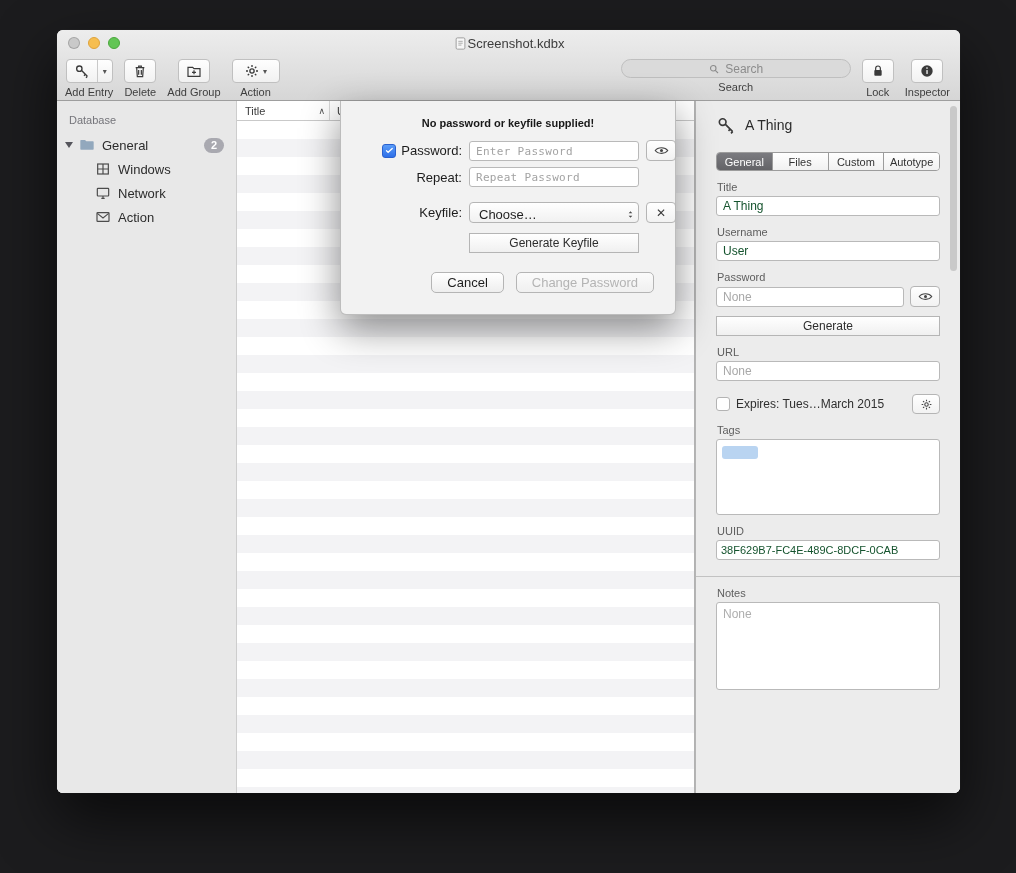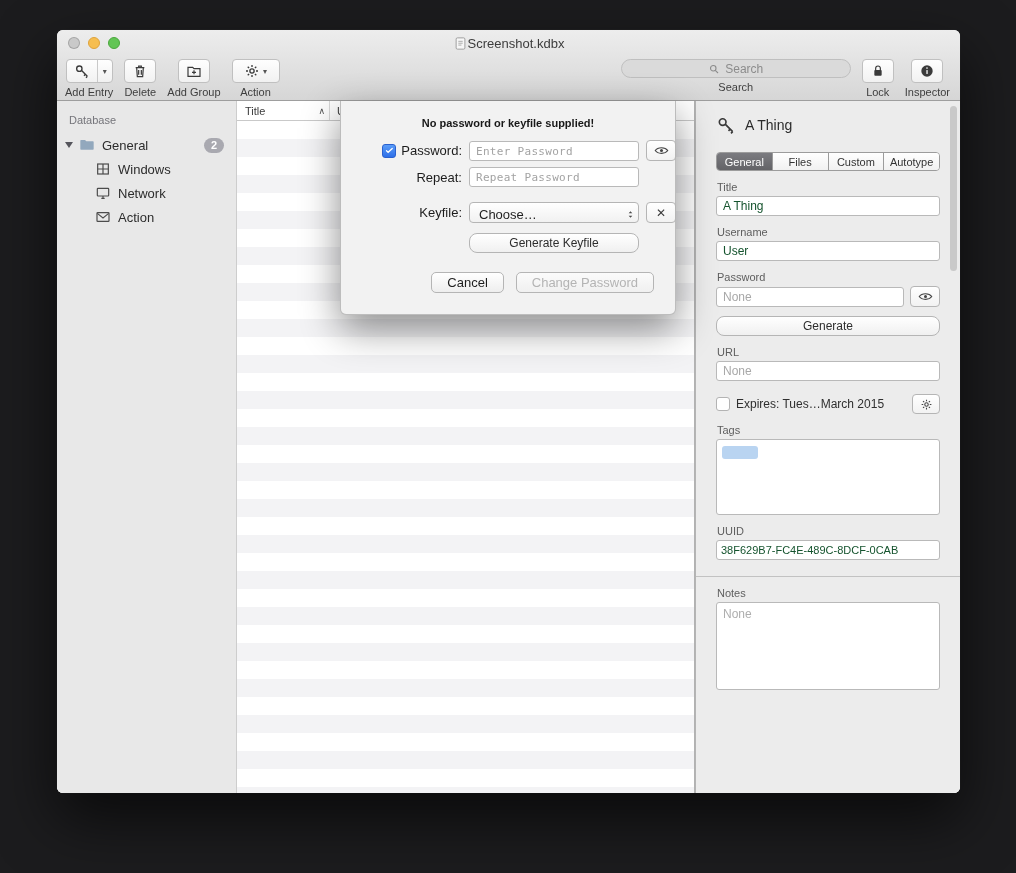--- a/index.html
+++ b/index.html
@@ -80,21 +80,21 @@
            font-family:"Liberation Sans",sans-serif; font-size:12px; color:#14532d; padding:0 6px; outline:none; }
   .field::placeholder { color:#a8a8a8; }
   .field.mono::placeholder { font-family:"DejaVu Sans Mono",monospace; font-size:11px; color:#a3a3a3; letter-spacing:.3px; }
   .field.uuid { font-size:11px; white-space:nowrap; overflow:hidden; padding:0 4px; }
   .row { display:flex; align-items:center; gap:6px; }
   .row .grow { flex:1; }
   .sq-btn { width:30px; height:21px; flex:none; border:1px solid #b5b5b5; border-radius:4px; padding:0;
             background:linear-gradient(#ffffff,#f2f2f2); display:inline-flex; align-items:center; justify-content:center;
             color:#444; font-family:inherit; }
   .sq-btn svg { width:15px; height:13px; display:block; }
-  .wide-btn { display:block; width:100%; height:20px; border:1px solid #b5b5b5; border-radius:8px;
+  .wide-btn { display:block; width:100%; height:20px; border:1px solid #b5b5b5; border-radius:0;
               background:linear-gradient(#ffffff,#f0f0f0); font-family:inherit; font-size:12px; color:#2d2d2d; margin-top:9px; }
   .expires-row { margin-top:13px; display:flex; align-items:center; gap:6px; }
   .exp-label { font-size:12px; color:#2f2f2f; flex:1; white-space:nowrap; overflow:hidden; }
   .expires-row .sq-btn { width:28px; height:20px; }
   .checkbox { width:14px; height:14px; flex:none; border:1px solid #b3b3b3; border-radius:3px; background:#fff;
               display:inline-flex; align-items:center; justify-content:center; }
   .checkbox.checked { background:linear-gradient(#5a9cf8,#2e6fe8); border-color:#2a61cf; }
   .checkbox svg { width:11px; height:11px; display:block; }
   .tags-box { height:76px; background:#fff; border:1px solid #b9b9b9; border-radius:3px; padding:5px; }
   .tag-chip { display:inline-block; width:36px; height:13px; background:#b9d4f1; border-radius:3px; }

